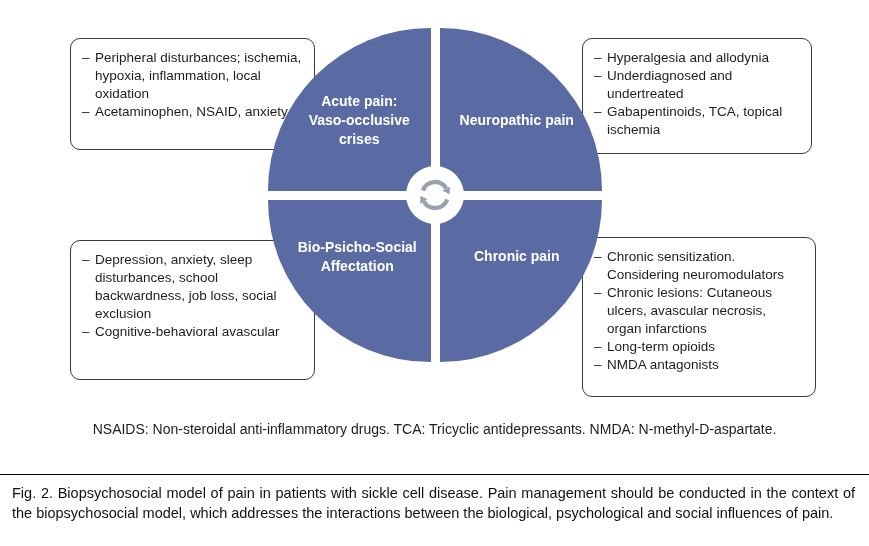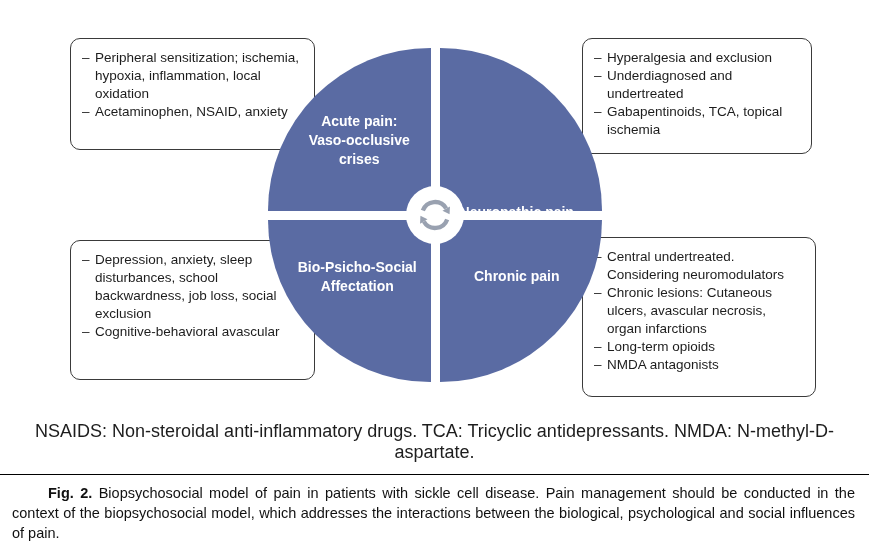--- a/index.html
+++ b/index.html
@@ -32,21 +32,21 @@
   .box-br { left: 582px; top: 237px; width: 234px; min-height: 160px; }
 
   .item { display: flex; }
   .item .dash { width: 13px; flex: none; }
   .item .txt  { flex: 1; }
 
   
   .circle {
     position: absolute;
     left: 268px;
-    top: 48px;
+    top: 28px;
     width: 334px;
     height: 334px;
     display: grid;
     grid-template-columns: 1fr 1fr;
     grid-template-rows: 1fr 1fr;
     gap: 9px;
     z-index: 2;
   }
   .quad {
     background: var(--quad-blue, #5a6ba3);
@@ -54,21 +54,21 @@
     font-weight: bold;
     font-size: 14px;
     line-height: 1.35;
     display: flex;
     align-items: center;
     justify-content: center;
     text-align: center;
   }
   .quad .q-label { white-space: pre-line; }
   .q-tl { border-top-left-radius: 100%; }
-  .q-tr { border-top-right-radius: 100%; align-items: flex-end; }
+  .q-tr { border-top-right-radius: 100%; }
   .q-bl { border-bottom-left-radius: 100%; }
   .q-br { border-bottom-right-radius: 100%; }
   .q-tl .q-label { transform: translate(10px, 11px); }
   .q-tr .q-label { transform: translate(-4px, 11px); }
   .q-bl .q-label { transform: translate(8px, -24px); }
   .q-br .q-label { transform: translate(-4px, -24px); }
 
   .center-badge {
     position: absolute;
     left: 50%;
@@ -84,63 +84,63 @@
     z-index: 3;
   }
 
   
   .footnote {
     position: absolute;
     left: 0;
     right: 0;
     top: 421px;
     text-align: center;
-    font-size: 18px;
+    font-size: 14px;
     color: #1d1d1d;
   }
   .rule {
     position: absolute;
     left: 0;
     right: 0;
     top: 474px;
     border-top: 1.6px solid #000000;
   }
   .caption {
     position: absolute;
     left: 12px;
     right: 14px;
     top: 483px;
     margin: 0;
     font-size: 14.5px;
     line-height: 1.38;
     color: #111111;
     text-align: justify;
   }
-  .caption .fig-label { font-weight: bold; margin-left: 36px; }
+  .caption .fig-label { font-weight: normal; }
 </style>
 </head>
 <body>
 
 <div class="figure">
 
   <div class="callout box-tl">
     <div class="item">
       <span class="dash">–</span>
-      <span class="txt">Peripheral sensitization; ischemia, hypoxia, inflammation, local oxidation</span>
+      <span class="txt">Peripheral disturbances; ischemia, hypoxia, inflammation, local oxidation</span>
     </div>
     <div class="item">
       <span class="dash">–</span>
       <span class="txt">Acetaminophen, NSAID, anxiety</span>
     </div>
   </div>
 
   <div class="callout box-tr">
     <div class="item">
       <span class="dash">–</span>
-      <span class="txt">Hyperalgesia and exclusion</span>
+      <span class="txt">Hyperalgesia and allodynia</span>
     </div>
     <div class="item">
       <span class="dash">–</span>
       <span class="txt">Underdiagnosed and undertreated</span>
     </div>
     <div class="item">
       <span class="dash">–</span>
       <span class="txt">Gabapentinoids, TCA, topical ischemia</span>
     </div>
   </div>
@@ -152,21 +152,21 @@
     </div>
     <div class="item">
       <span class="dash">–</span>
       <span class="txt">Cognitive-behavioral avascular</span>
     </div>
   </div>
 
   <div class="callout box-br">
     <div class="item">
       <span class="dash">–</span>
-      <span class="txt">Central undertreated. Considering neuromodulators</span>
+      <span class="txt">Chronic sensitization. Considering neuromodulators</span>
     </div>
     <div class="item">
       <span class="dash">–</span>
       <span class="txt">Chronic lesions: Cutaneous ulcers, avascular necrosis, organ infarctions</span>
     </div>
     <div class="item">
       <span class="dash">–</span>
       <span class="txt">Long-term opioids</span>
     </div>
     <div class="item">

